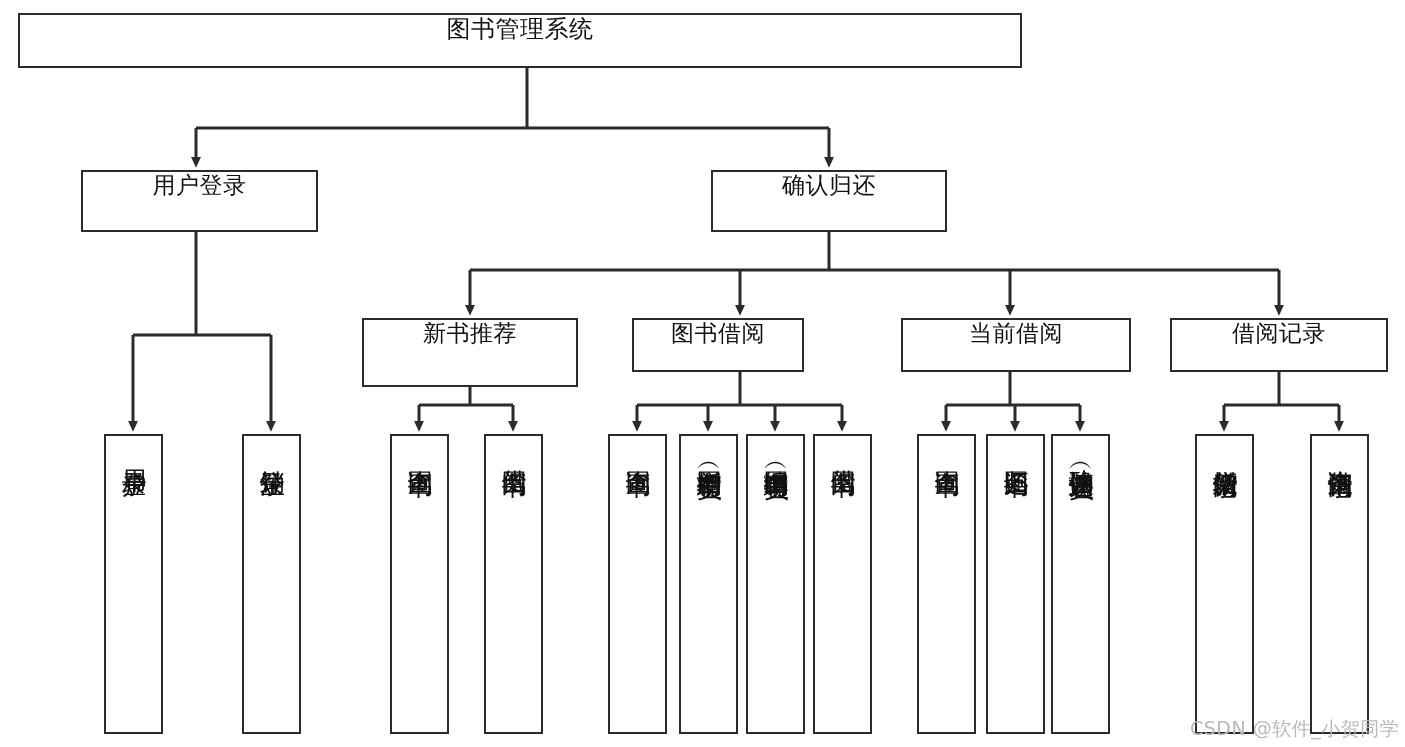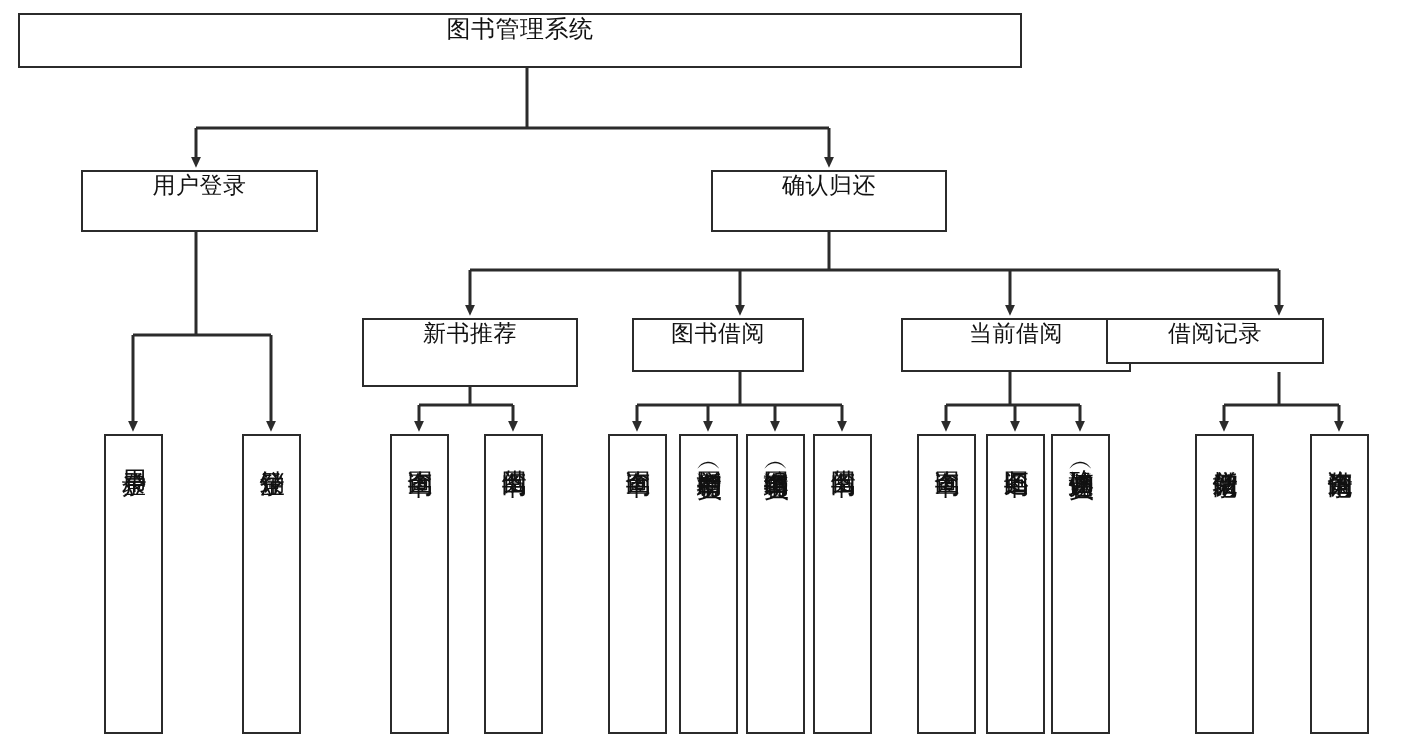--- a/index.html
+++ b/index.html
@@ -127,21 +127,21 @@
 
   <div class="node horiz" style="left:362px;top:318px;width:216px;height:69px;">
     <span class="lbl">新书推荐</span>
   </div>
   <div class="node horiz" style="left:632px;top:318px;width:172px;height:54px;">
     <span class="lbl">图书借阅</span>
   </div>
   <div class="node horiz" style="left:901px;top:318px;width:230px;height:54px;">
     <span class="lbl">当前借阅</span>
   </div>
-  <div class="node horiz" style="left:1106px;top:318px;width:218px;height:46px;">
+  <div class="node horiz" style="left:1170px;top:318px;width:218px;height:54px;">
     <span class="lbl">借阅记录</span>
   </div>
 
   <div class="node leaf" style="left:104px;top:434px;width:59px;height:300px;">
     <span class="lbl">用户登录</span>
   </div>
   <div class="node leaf" style="left:242px;top:434px;width:59px;height:300px;">
     <span class="lbl">注销登录</span>
   </div>
 
@@ -175,14 +175,15 @@
     <span class="lbl">确认归还（管理员）</span>
   </div>
 
   <div class="node leaf" style="left:1195px;top:434px;width:59px;height:300px;">
     <span class="lbl">新增借阅记录</span>
   </div>
   <div class="node leaf" style="left:1310px;top:434px;width:59px;height:300px;">
     <span class="lbl">查询借阅记录</span>
   </div>
 
+  <div class="watermark" style="left:1190px;top:716px;">CSDN @软件_小贺同学</div>
 
 </div>
 
 </body></html>

